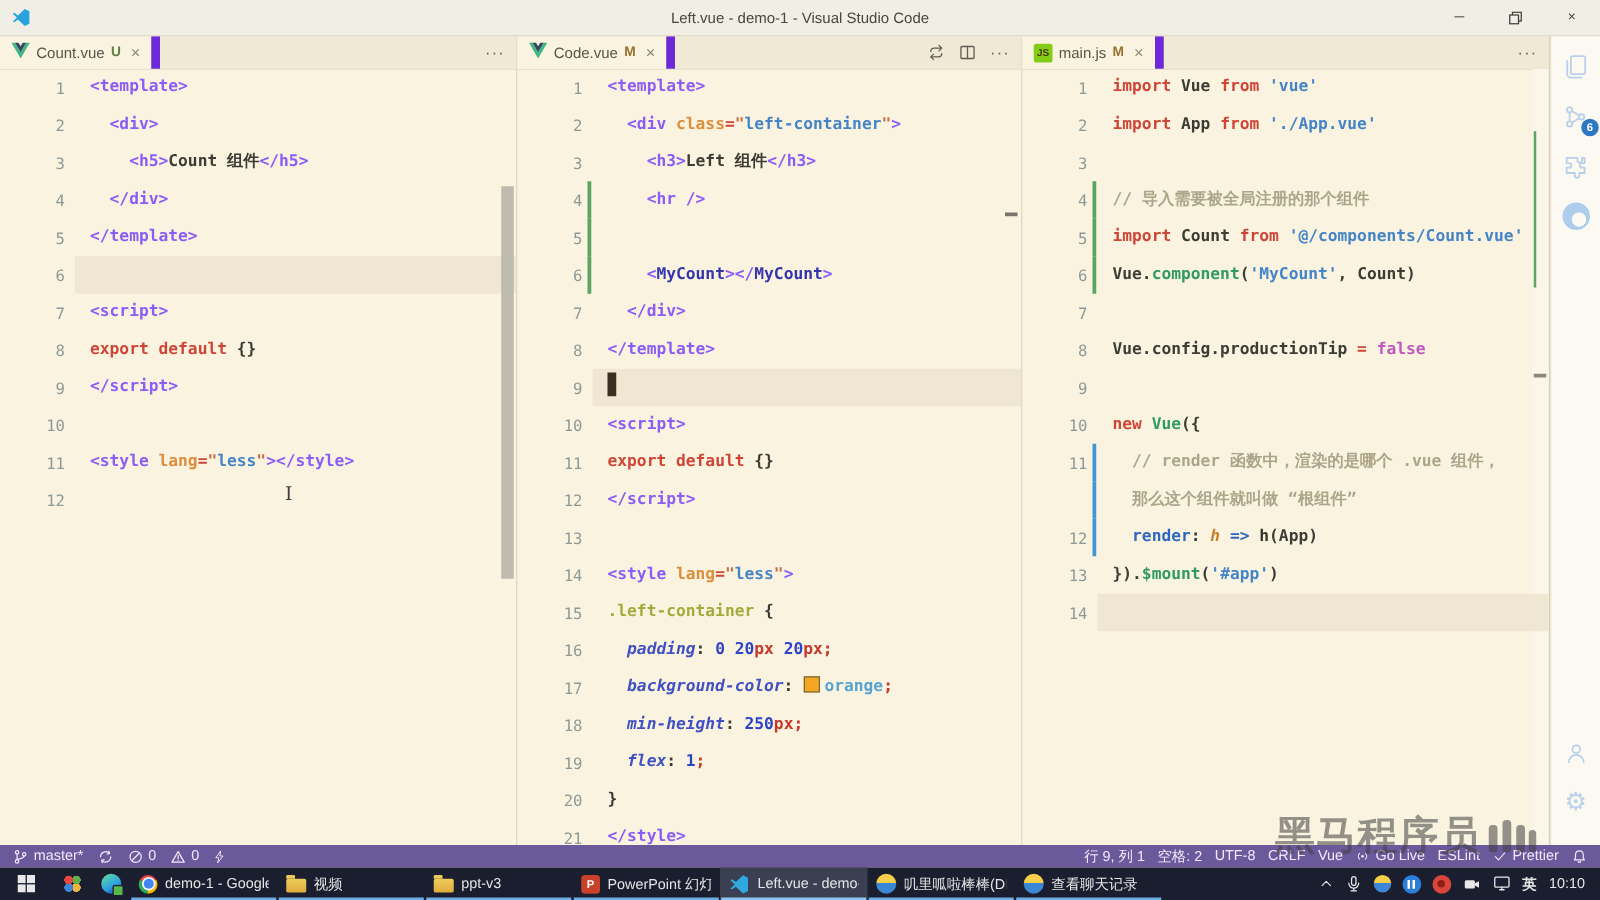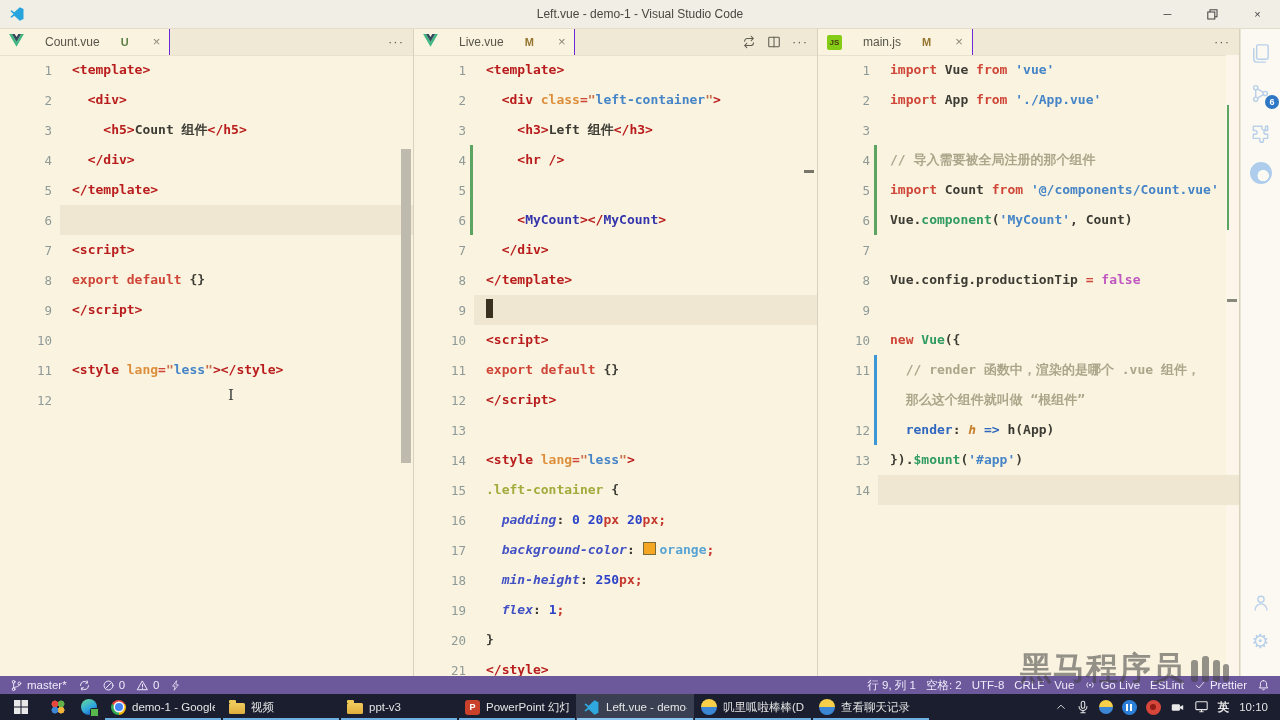--- a/index.html
+++ b/index.html
@@ -11,39 +11,39 @@
   .tb-logo{margin-left:9px;display:flex;align-items:center}
   .tb-title{position:absolute;left:0;right:0;text-align:center;font-size:12px;color:#49473F;pointer-events:none}
   .win-controls{margin-left:auto;display:flex;height:100%}
   .wbtn{width:45px;display:flex;align-items:center;justify-content:center;font-size:11px;color:#3E3E3E}
 
   
   .main{position:absolute;top:28px;left:0;right:0;bottom:44px;display:flex}
   .group{position:relative;height:100%;border-right:1px solid #D8D1BB;box-sizing:border-box;background:#FAF3DF}
   .g1{width:414px}.g2{width:404px}.g3{width:422px}
   .tabbar{height:27px;background:#EFE9D5;display:flex;align-items:stretch;border-bottom:1px solid #E8E1CD}
-  .tab{display:flex;align-items:center;gap:21px;padding:4px 9px;background:#FAF3DF;border-right:1px solid #6d28d9;font-size:12px;color:#57554B}
+  .tab{display:flex;align-items:center;gap:5px;padding:4px 9px;background:#FAF3DF;border-right:7px solid #6d28d9;font-size:12px;color:#57554B}
   .tabbadge{font-size:11px;font-weight:600}
   .tabbadge[data-badge="U"]{color:#5E7F46}
   .tabbadge[data-badge="M"]{color:#97742F}
   .tabclose{color:#8C8778;font-size:13px;margin-left:3px;line-height:1}
   .tabactions{margin-left:auto;display:flex;align-items:center;gap:11px;padding-right:9px;color:#5F5C50}
   .tact{display:flex;align-items:center;font-size:13px;letter-spacing:1px}
 
   .editor{position:absolute;top:27px;left:0;right:0;bottom:0;overflow:hidden}
   .line{height:30px;display:flex;align-items:center;position:relative}
   .line.active::before{content:"";position:absolute;left:60px;right:0;top:0;bottom:0;background:#EFE7D1}
   .line.mark-added::after{content:"";position:absolute;left:56px;width:3px;top:0;bottom:0;background:#5CA462}
   .line.mark-modified::after{content:"";position:absolute;left:56px;width:3px;top:0;bottom:0;background:#3D96D6}
   .ln{width:52px;flex:none;text-align:right;font:12.5px "DejaVu Sans Mono",monospace;color:#8E9A98;position:relative;z-index:1}
   .code{flex:1;padding-left:20px;white-space:pre;font:600 13px/30px "DejaVu Sans Mono",monospace;color:#3C3C35;position:relative;z-index:1}
   .caret{display:inline-block;width:7px;height:19px;background:#39301F;vertical-align:-4px}
   .swatch{display:inline-block;width:11px;height:11px;background:#F5A623;border:1px solid #7A6A3A;margin-right:4px;vertical-align:-1px}
 
-  .tk-tag{color:#b91c1c}.tk-kw{color:#CF4537}.tk-op{color:#CF4537}
+  .tk-tag{color:#8b5cf6}.tk-kw{color:#CF4537}.tk-op{color:#CF4537}
   .tk-plain{color:#3C3C35}
   .tk-attr{color:#DD8E3B}
   .tk-strq{color:#C96F4A}
   .tk-str{color:#4484C7}
   .tk-comment{color:#ACA58A}
   .tk-sel{color:#A0AC3B}
   .tk-prop{color:#4150C4;font-style:italic}
   .tk-num{color:#2B43C8}
   .tk-unit{color:#C6372E}
   .tk-cssval{color:#57A4D4}
@@ -209,21 +209,21 @@
       </div>
     </section>
 
     <section class="group g2">
       <div class="tabbar">
         <div class="tab">
           <span class="tabicon"><svg width="15" height="13" viewBox="0 0 24 21">
                 <path fill="#41B883" d="M0 0h4.6L12 12.6 19.4 0H24L12 20.7Z"></path>
                 <path fill="#34495E" d="M4.6 0h4.5L12 4.9 14.9 0h4.5L12 12.6Z"></path>
               </svg></span>
-          <span class="tablabel">Live.vue</span>
+          <span class="tablabel">Code.vue</span>
           <span class="tabbadge" data-badge="M">M</span>
           <span class="tabclose">×</span>
         </div>
         <div class="tabactions">
             <span class="tact">
               <svg width="14" height="14" viewBox="0 0 16 16" fill="none" stroke="currentColor" stroke-width="1.2" stroke-linecap="round" stroke-linejoin="round">
                 <path d="M10.5 1.5 13 4l-2.5 2.5M13 4H6a3 3 0 0 0-3 3M5.5 14.5 3 12l2.5-2.5M3 12h7a3 3 0 0 0 3-3"></path>
               </svg>
             </span>
             <span class="tact">

